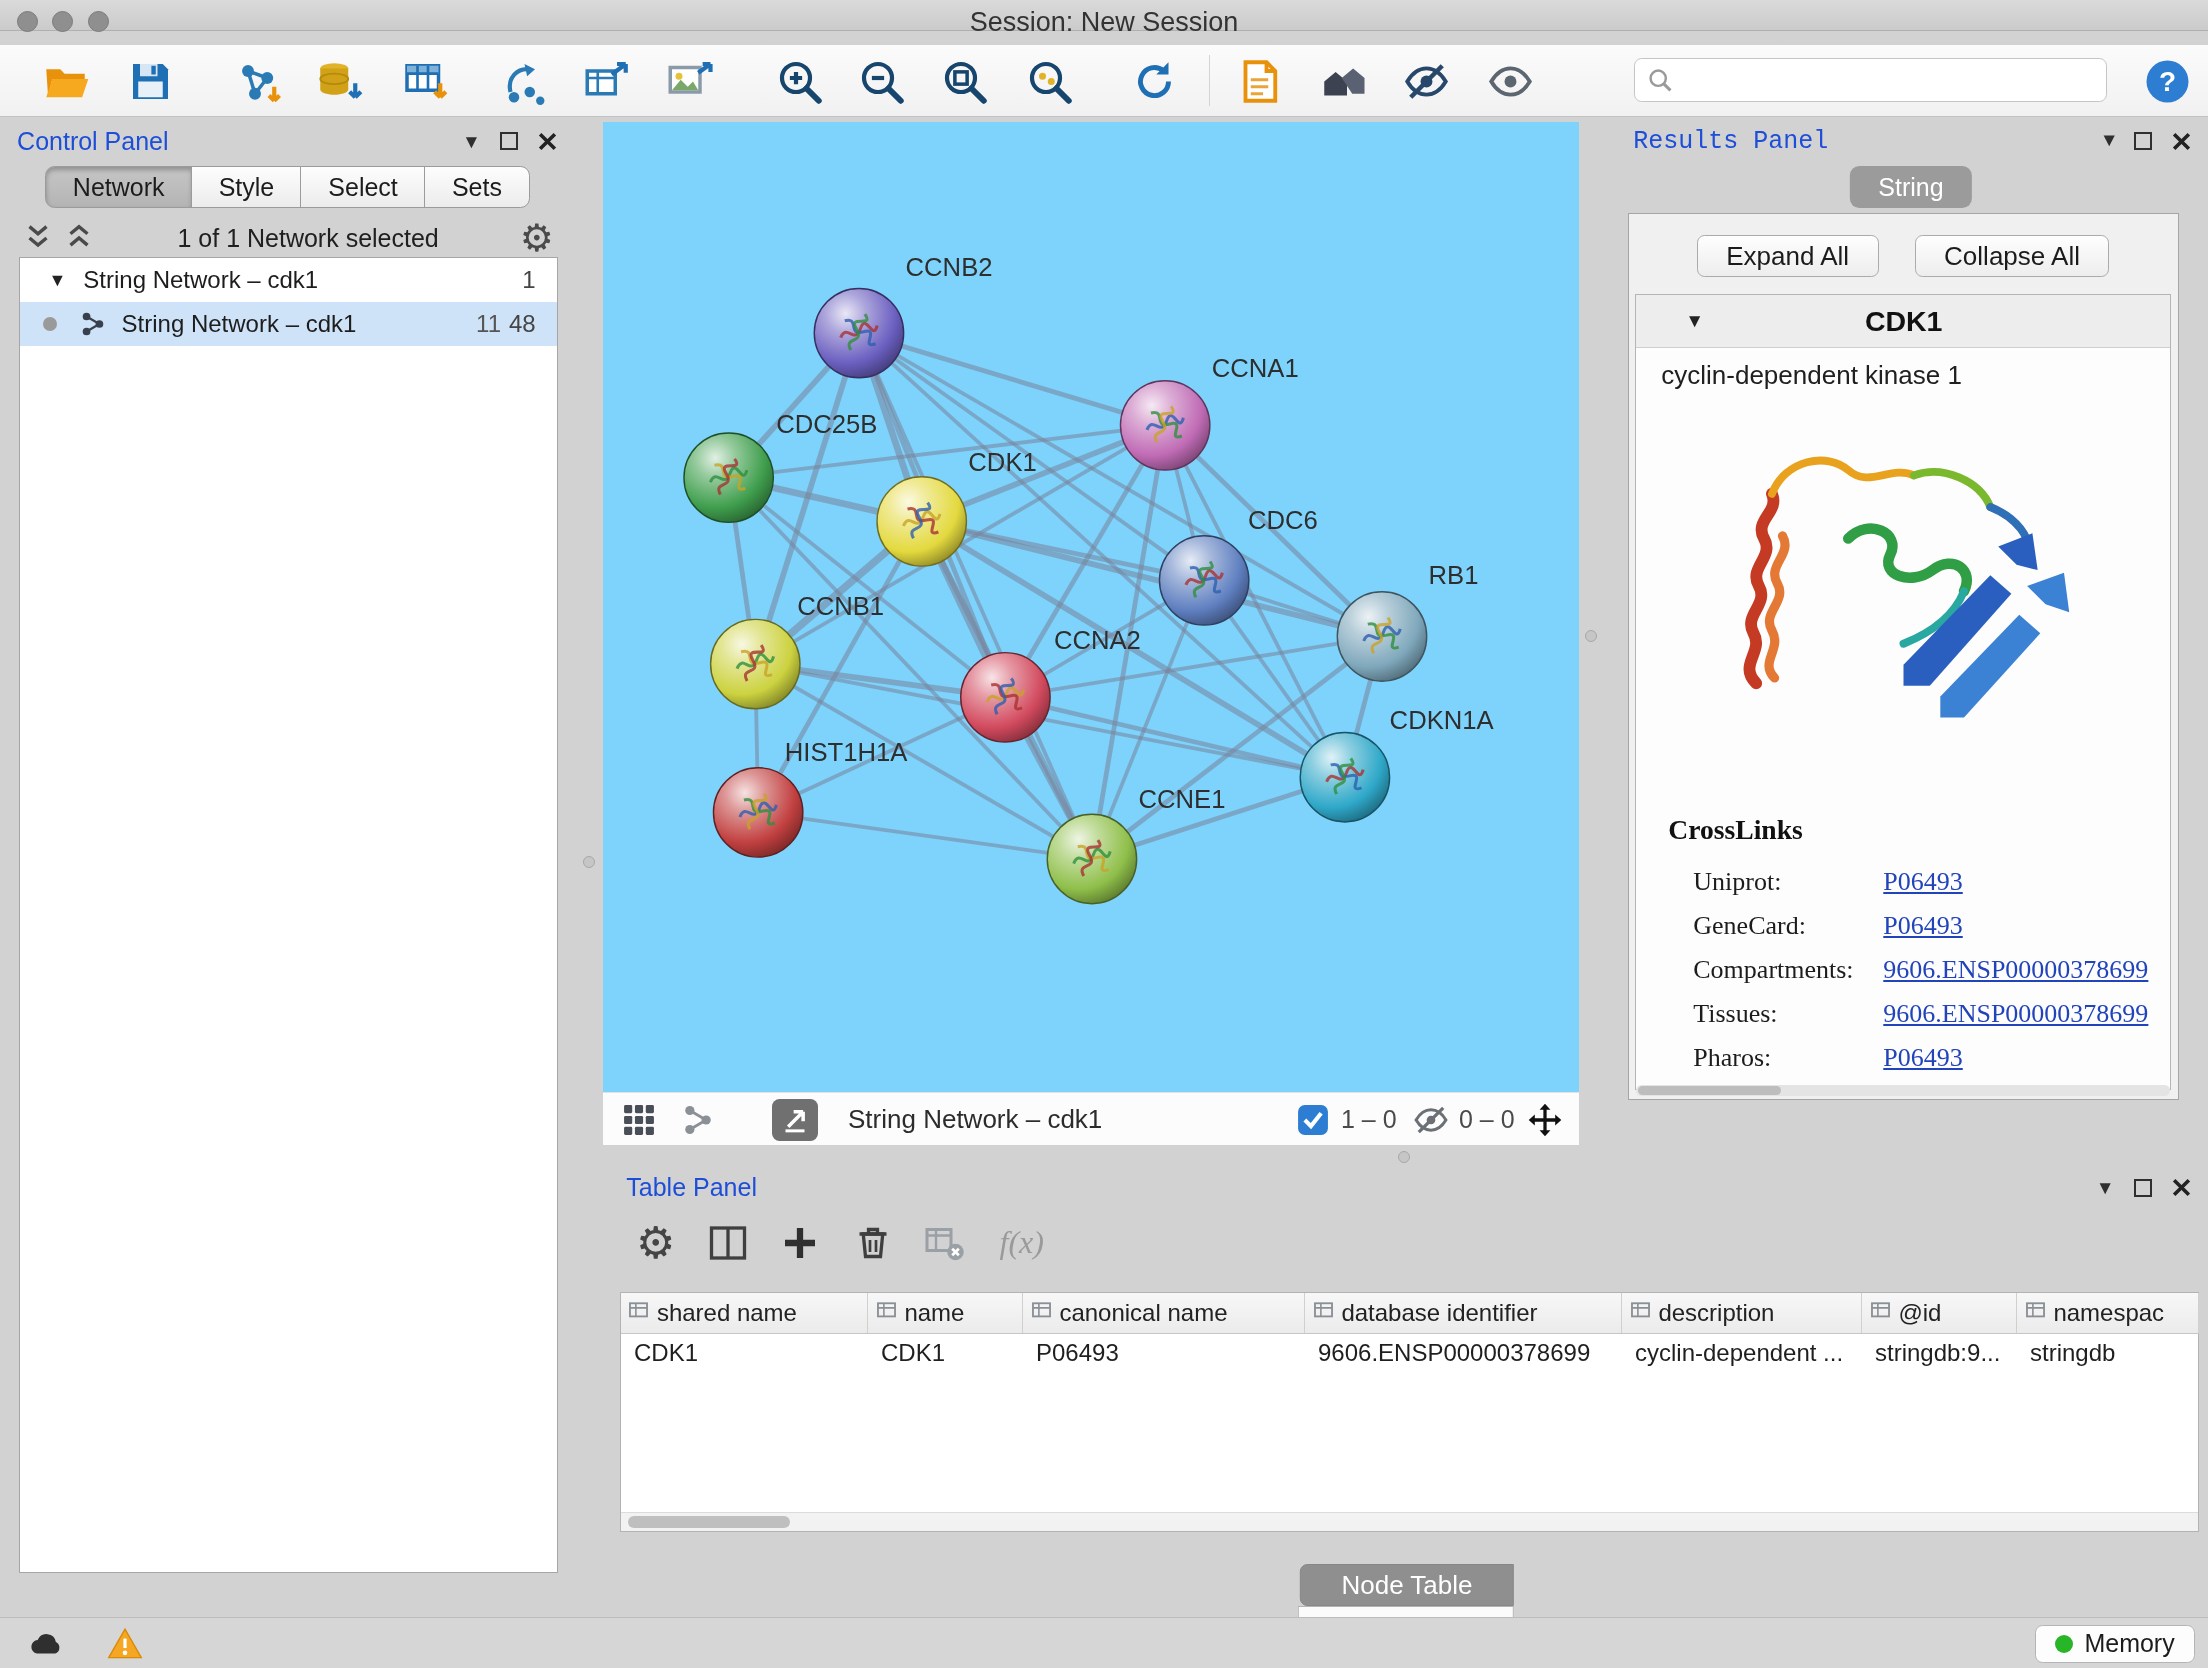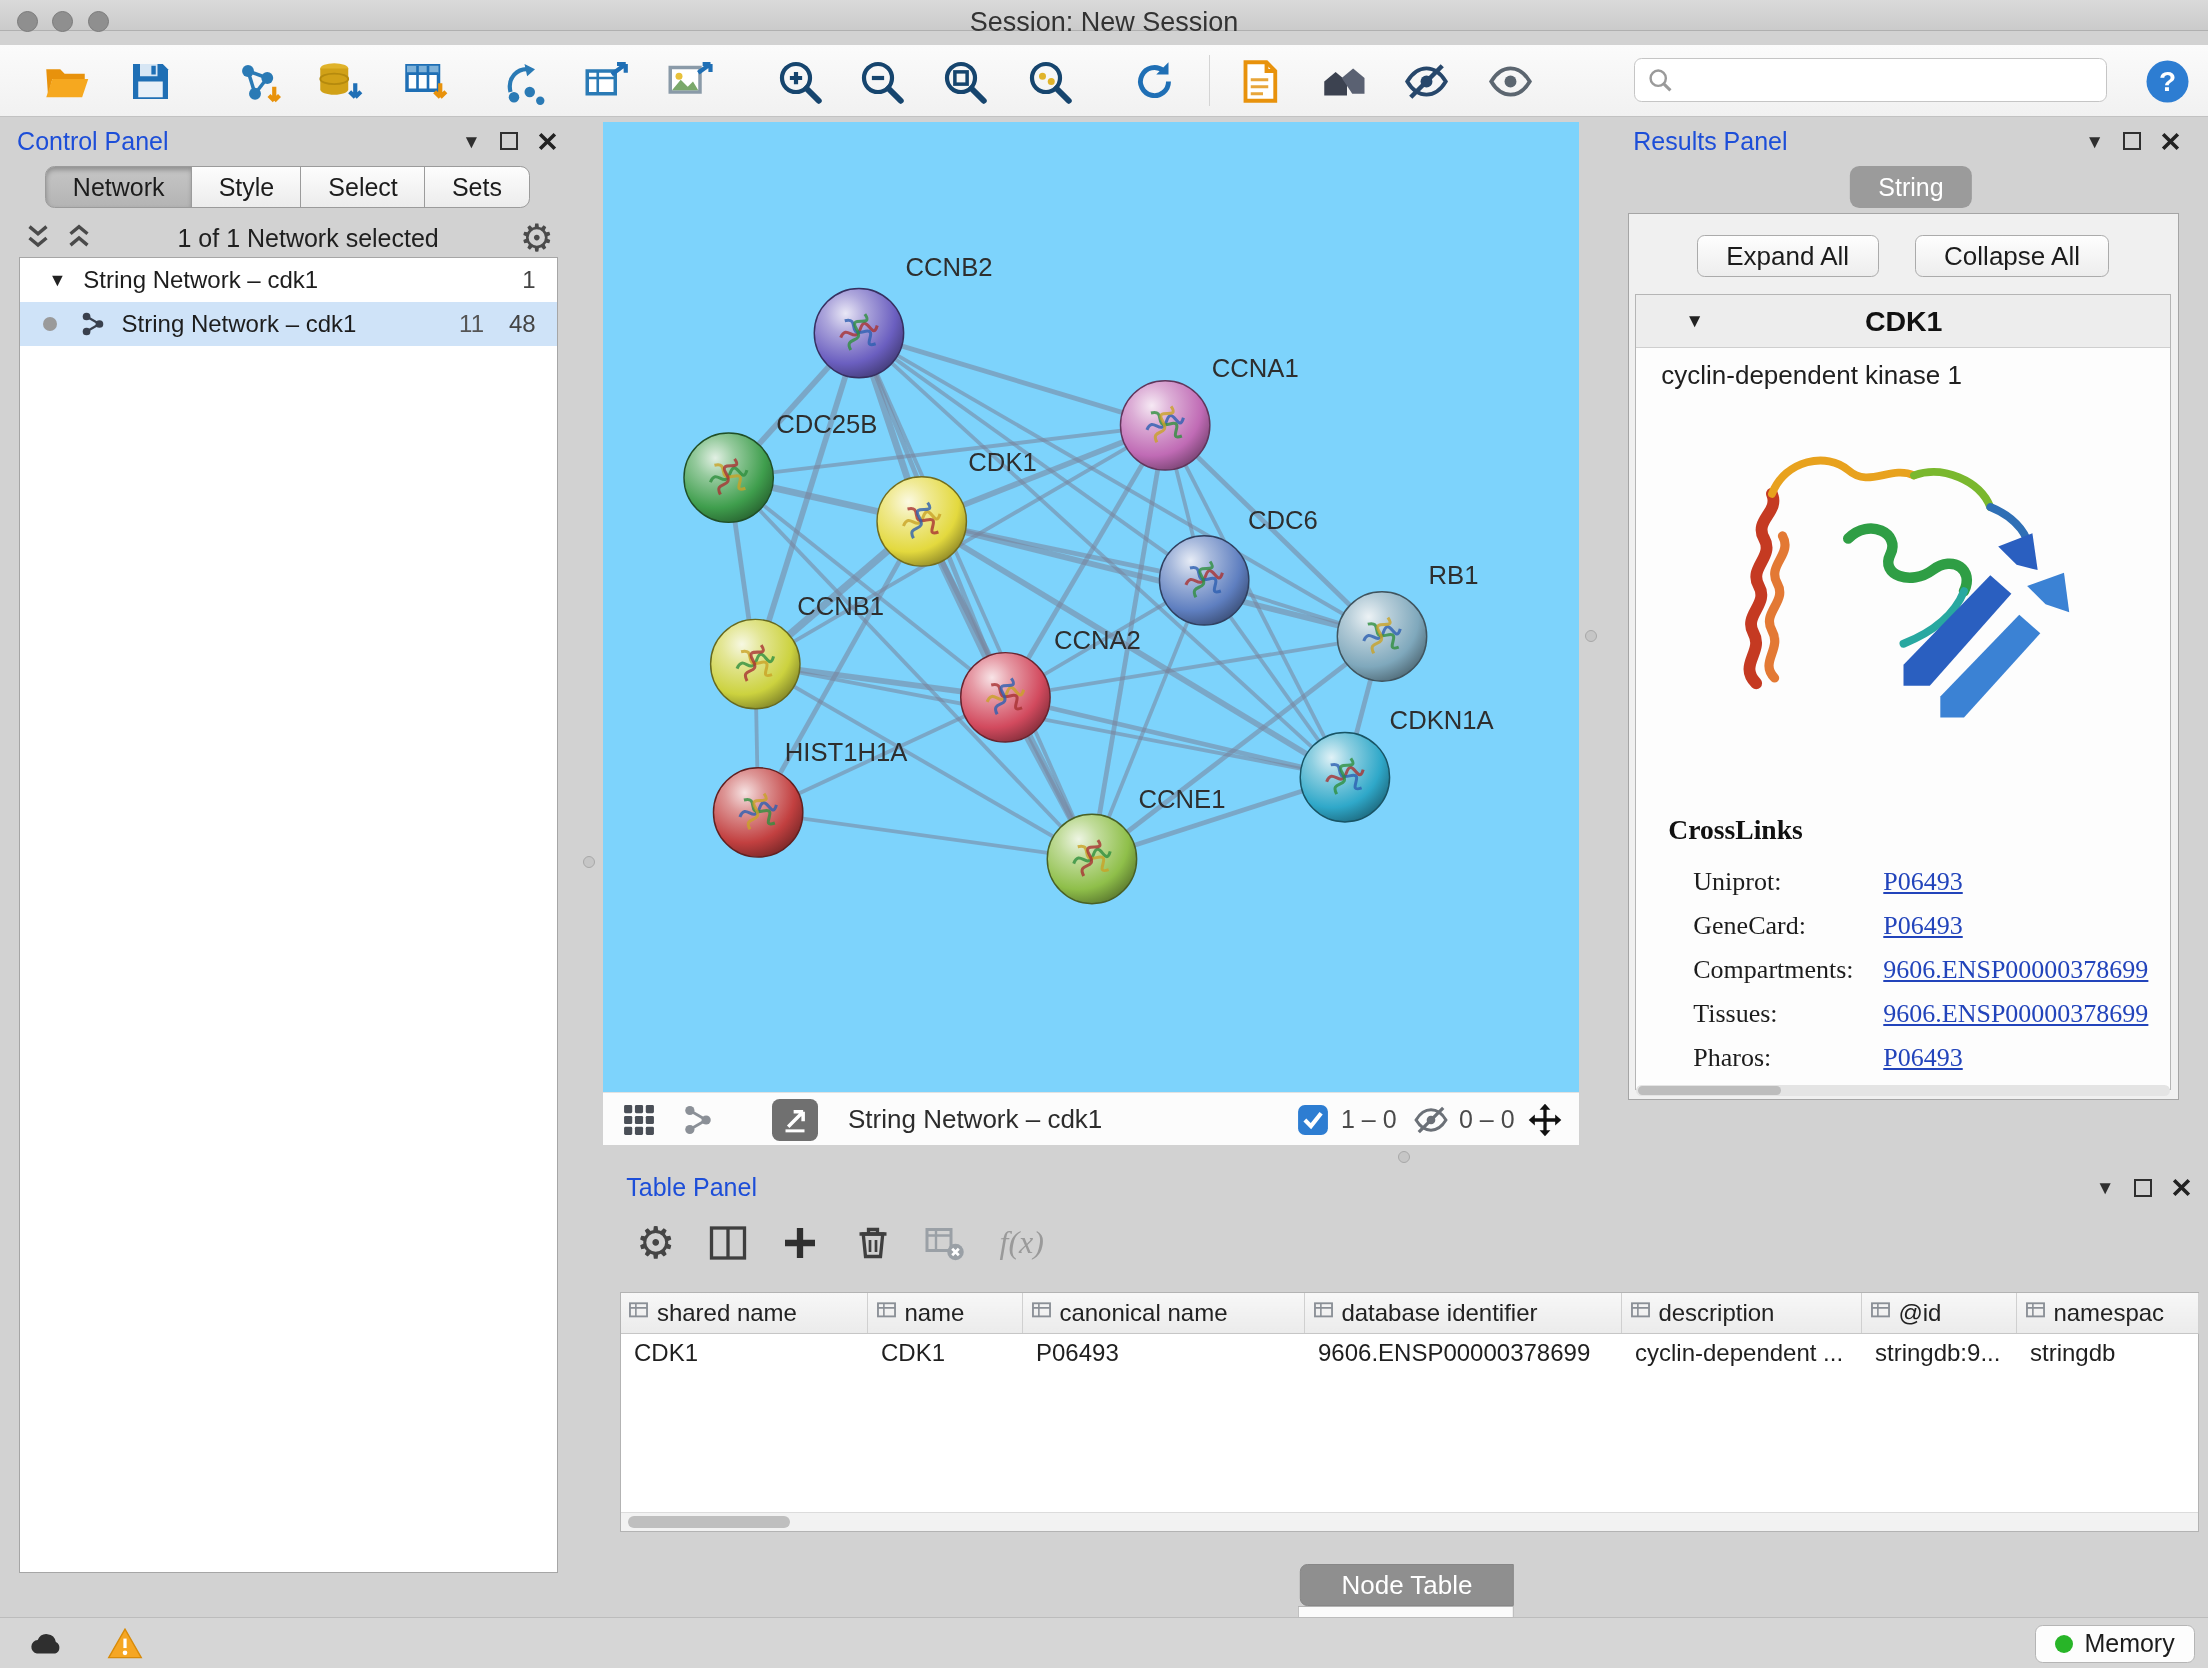--- a/index.html
+++ b/index.html
@@ -41,36 +41,36 @@
   #cp-sel-text{flex:1;text-align:center;font-size:25px;color:#202020;}
   .gear-glyph{font-size:38px;color:#4a4a4a;line-height:1;}
   #cp-tree{position:absolute;left:7.6px;top:135px;right:5.7px;bottom:0;background:#fff;border:1px solid #a6a6a6;}
   .tree-row{position:relative;height:44px;display:flex;align-items:center;font-size:24px;color:#1d1d1d;}
   .tree-row.selected{background:#cfe3f8;}
   .tree-exp{margin-left:28.5px;font-size:18px;color:#222;}
   .tree-dot{width:14.3px;height:14.3px;border-radius:50%;background:#9a9a9a;margin-left:23px;}
   .tree-share{margin-left:21px;width:30px;height:30px;}
   .tree-label{margin-left:13.3px;flex:1;white-space:nowrap;overflow:hidden;}
   .tree-num{color:#444;margin-right:21px;font-size:24px;}
-  .tree-num2{color:#555;margin-right:25px;font-size:24px;}
+  .tree-num2{color:#555;margin-right:8px;font-size:24px;}
 
   
   #network-view{position:absolute;left:603px;top:122px;width:976px;height:970px;background:#7dd3fc;}
   #net-svg{width:976px;height:970px;display:block;}
   .net-label{font-size:27px;fill:#2e2e2e;font-family:"Liberation Sans",sans-serif;}
   #network-toolbar{position:absolute;left:603px;top:1092px;width:976px;height:53px;background:#fcfcfc;border-top:1px solid #e2e2e2;}
   .ntb{position:absolute;top:5.7px;width:46px;height:42px;display:flex;align-items:center;justify-content:center;background:none;border:none;padding:0;cursor:pointer;}
   .ntb svg{width:38px;height:38px;}
   #nt-open{background:#707070;border-radius:7.6px;}
   #nt-name{position:absolute;left:245px;top:0;height:53px;line-height:53px;font-size:26px;color:#2c2c2c;}
   .nt-count{position:absolute;top:0;height:53px;line-height:53px;font-size:25px;color:#4a4a4a;}
 
   
   #results-panel{position:absolute;left:1620px;top:122px;width:582px;height:999px;}
-  #rp-head{position:absolute;left:13.3px;top:0;right:21px;height:38px;display:flex;align-items:center;justify-content:space-between;}
+  #rp-head{position:absolute;left:13.3px;top:0;right:10px;height:38px;display:flex;align-items:center;justify-content:space-between;font-family:Liberation Mono, monospace;}
   #rp-pill{position:absolute;left:50%;transform:translateX(-50%);top:44px;background:#9b9b9b;color:#fff;font-size:25px;padding:6.7px 28.5px;border-radius:9.5px;border:none;font-family:inherit;cursor:pointer;}
   #rp-box{position:absolute;left:7.6px;top:91px;width:551px;height:887px;background:#f0f0f0;border:1px solid #a5a5a5;}
   #rp-buttons{position:absolute;left:0;top:21px;width:100%;display:flex;justify-content:center;gap:36px;}
   .rp-btn{height:42px;padding:0 28.5px;background:linear-gradient(#fefefe,#ededed);border:1.9px solid #ababab;border-radius:7.6px;font-size:26px;color:#1b1b1b;font-family:inherit;cursor:pointer;}
   #rp-inner{position:absolute;left:6.7px;top:80px;width:536px;height:796px;background:#fdfdfd;border:1px solid #b5b5b5;}
   #rp-protein-head{position:absolute;left:0;top:0;width:100%;height:53px;background:#ededed;border-bottom:1px solid #cfcfcf;display:flex;align-items:center;}
   #rp-protein-head .tri{margin-left:49px;font-size:19px;color:#222;}
   #rp-protein-name{flex:1;text-align:center;font-size:28.5px;font-weight:bold;color:#111;margin-right:67px;}
   #rp-desc{position:absolute;left:25px;top:65px;font-size:26px;color:#202020;}
   #protein-img{position:absolute;left:44px;top:112px;}

